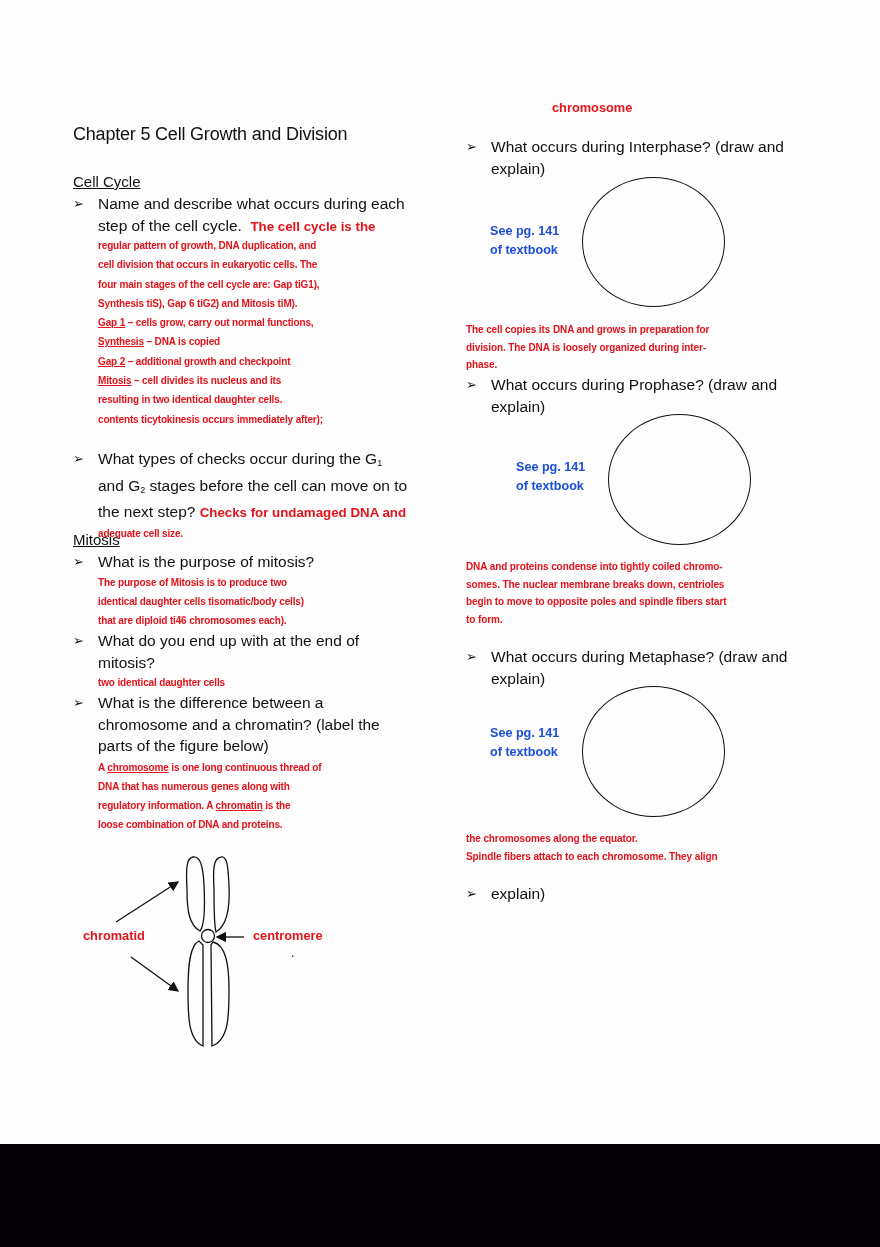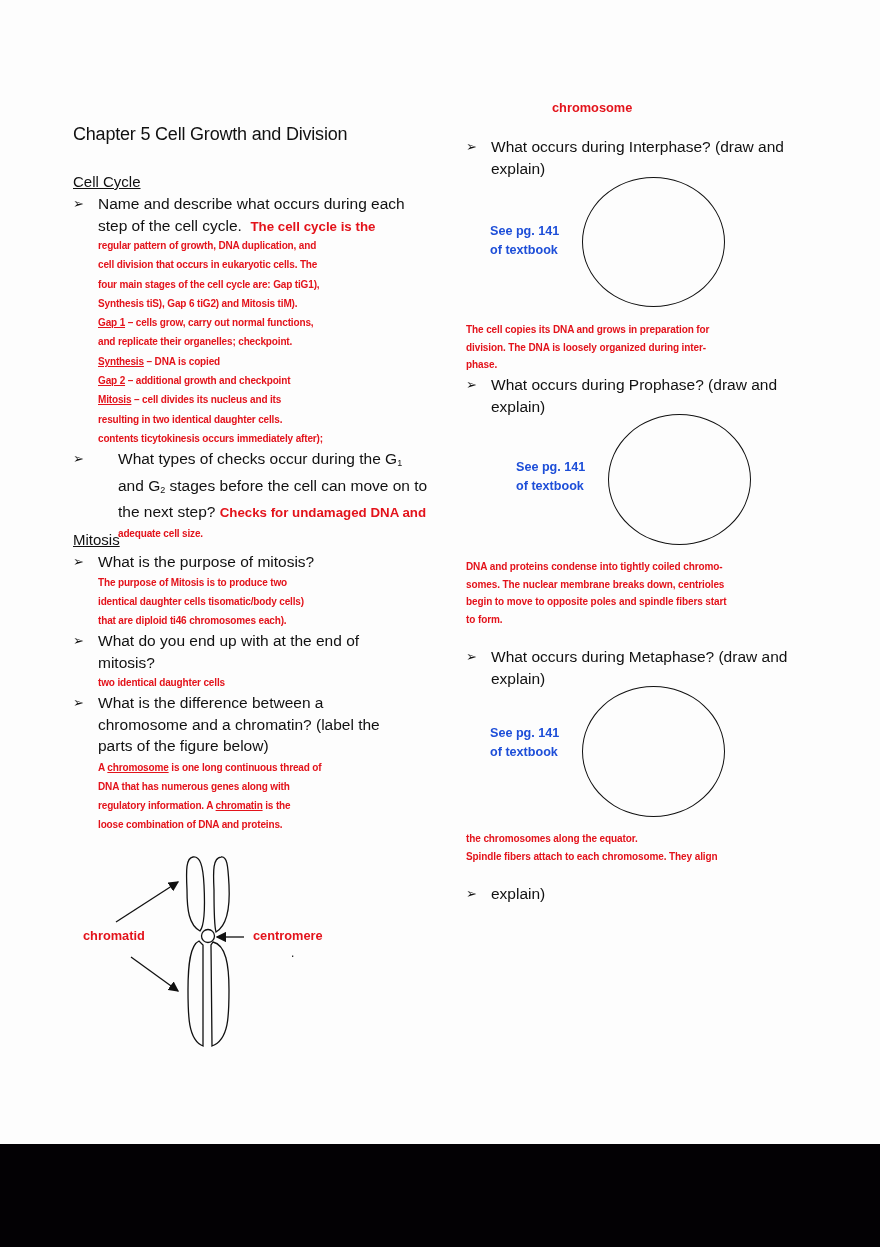--- a/index.html
+++ b/index.html
@@ -44,33 +44,32 @@
       <div class="q">
         <span>step of the cell cycle.</span>&nbsp;
         <span class="ans-inline">The cell cycle is the</span>
       </div>
       <div class="ans" style="margin-top:-1px;">
         <div>regular pattern of growth, DNA duplication, and</div>
         <div>cell division that occurs in eukaryotic cells.  The</div>
         <div>four main stages of the cell cycle are: Gap tiG1),</div>
         <div>Synthesis tiS), Gap 6 tiG2) and Mitosis tiM).</div>
         <div><span class="u">Gap 1</span><span> – cells grow, carry out normal functions,</span></div>
-        <div><span>and replicate their organelles; checkpoint.</span></div>
         <div><span class="u">Synthesis</span><span> – DNA is copied</span></div>
         <div><span class="u">Gap 2</span><span> – additional growth and checkpoint</span></div>
         <div><span class="u">Mitosis</span><span> – cell divides its nucleus and its</span></div>
         <div><span>resulting in two identical daughter cells.</span></div>
         <div><span>contents ticytokinesis occurs immediately after);</span></div>
       </div>
     </div>
   </div>
 
   <div class="item" style="left:73px; top:448px; width:360px;">
     <span class="bullet" style="top:3px;">➢</span>
-    <div class="body" style="width:340px;margin-left:20px;">
+    <div class="body" style="width:340px;">
       <div class="q"><span>What types of checks occur during the G</span><sub>1</sub></div>
       <div class="q"><span>and G</span><sub>2</sub><span> stages before the cell can move on to</span></div>
       <div class="q"><span>the next step?</span> <span class="ans-inline">Checks for undamaged DNA and</span></div>
       <div class="ans">adequate cell size.</div>
     </div>
   </div>
 
   <div class="abs heading" style="left:73px; top:531px;">Mitosis</div>
 
   <div class="item" style="left:73px; top:551px; width:360px;">

